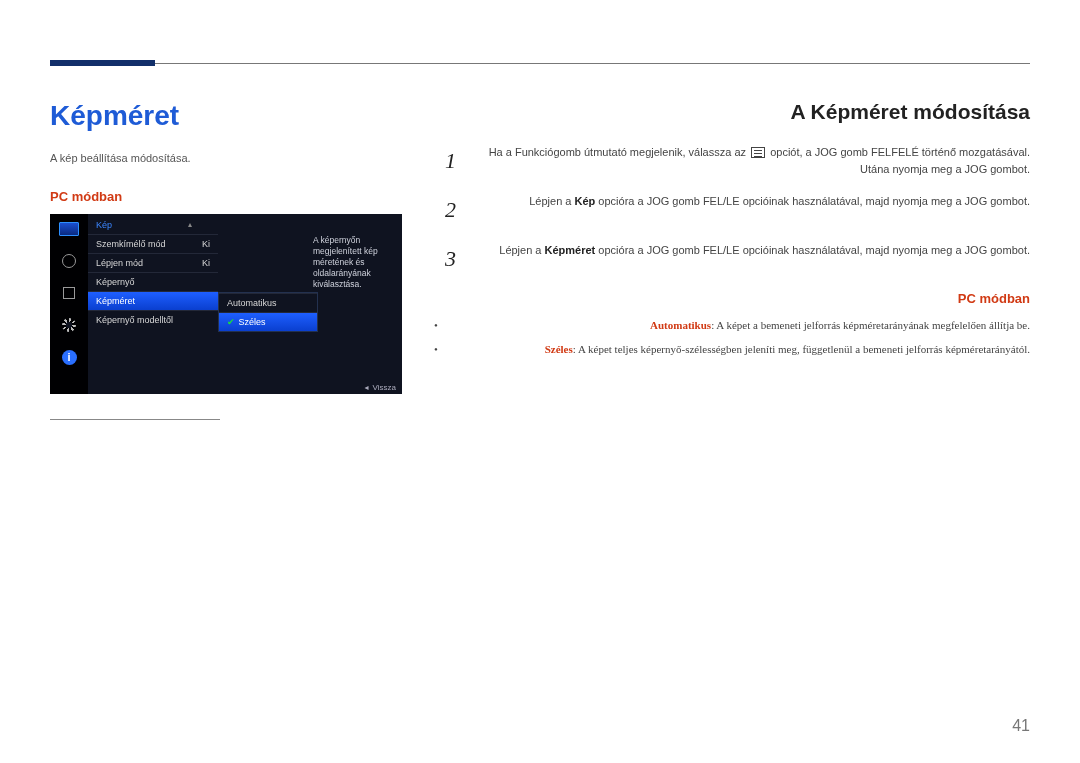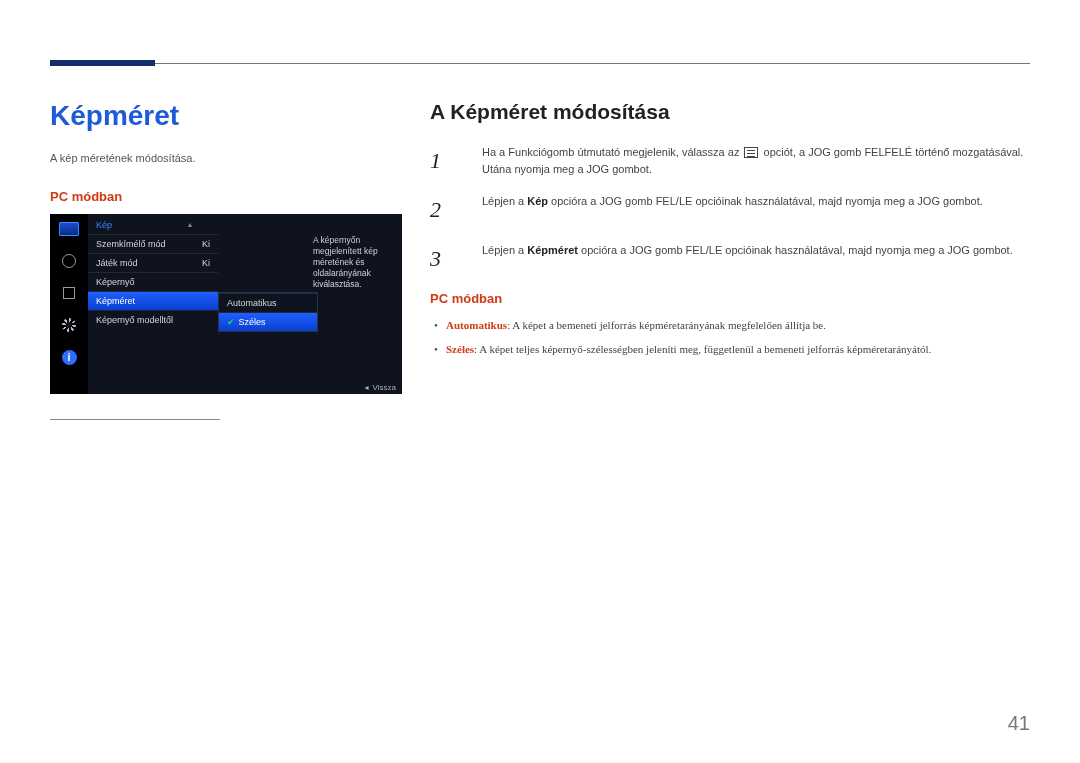--- a/index.html
+++ b/index.html
@@ -31,20 +31,21 @@
   .content {
     display: flex;
     margin-top: 55px;
   }
   .left-col {
     width: 380px;
     padding-right: 30px;
   }
   .right-col {
     flex: 1;
+    text-align: right;
   }
   h1.title {
     font-size: 28px;
     font-weight: 600;
     color: #1e5bd6;
     margin-bottom: 20px;
   }
   .desc {
     font-size: 11px;
     color: #555;
@@ -233,21 +234,21 @@
     content: "•";
     position: absolute;
     left: 2px;
     color: #444;
   }
   .bullets .label { font-weight: bold; color: #d13a14; }
   .page-num {
     position: absolute;
     bottom: 28px;
     right: 50px;
-    font-size: 20px;
+    font-size: 16px;
     color: #777;
   }
   
   .ic-monitor { width:20px; height:14px; border:1.5px solid #2d8fff; border-radius:1px; background:linear-gradient(#1a4fd0,#0a2a80);} 
   .ic-sun { width:14px; height:14px; border:1px solid #999; border-radius:50%; position:relative;} 
   .ic-sun::after{content:"";position:absolute;inset:-3px;border:1px dashed transparent;}
   .ic-square { width:12px; height:12px; border:1.5px solid #999;}
   .ic-gear {
     width:14px;height:14px;border-radius:50%;
     background:
@@ -259,21 +260,21 @@
 </head>
 <body>
 
 <div class="topbar"></div>
 <div class="topline"></div>
 
 <div class="content">
 
   <div class="left-col">
     <h1 class="title">Képméret</h1>
-    <p class="desc">A kép méretének módosítása.</p>
+    <p class="desc">A kép beállítása módosítása.</p>
     <div class="mode-title">PC módban</div>
 
     <div class="osd">
       <div class="osd-sidebar">
         <div class="s-icon">
             <div class="ic-monitor"></div>
           </div>
         <div class="s-icon">
             <div class="ic-sun"></div>
           </div>
@@ -289,21 +290,21 @@
       </div>
       <div class="osd-main">
         <div class="osd-menu">
           <div class="osd-menu-title">Kép</div>
           <span class="osd-up-arrow">▴</span>
           <div class="osd-item">
               <span>Szemkímélő mód</span>
               <span>Ki</span>
             </div>
           <div class="osd-item">
-              <span>Játék mód</span>
+              <span>Lépjen mód</span>
               <span>Ki</span>
             </div>
           <div class="osd-item">
               <span>Képernyő</span>
             </div>
           <div class="osd-item highlight">
               <span>Képméret</span>
             </div>
           <div class="osd-item">
               <span>Képernyő modelltől</span>

